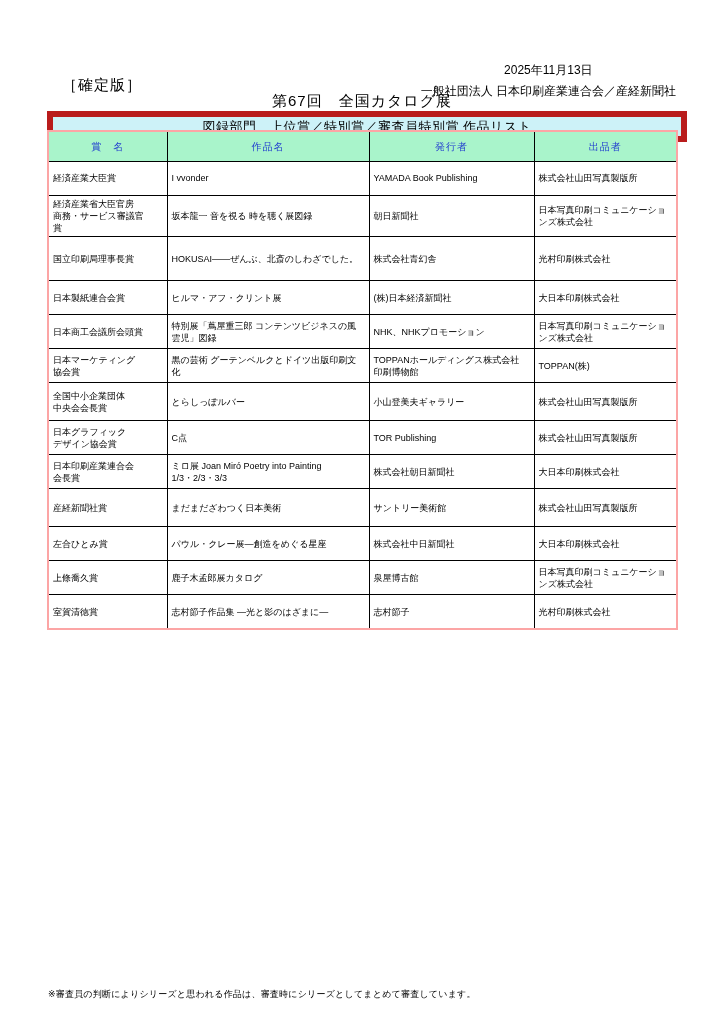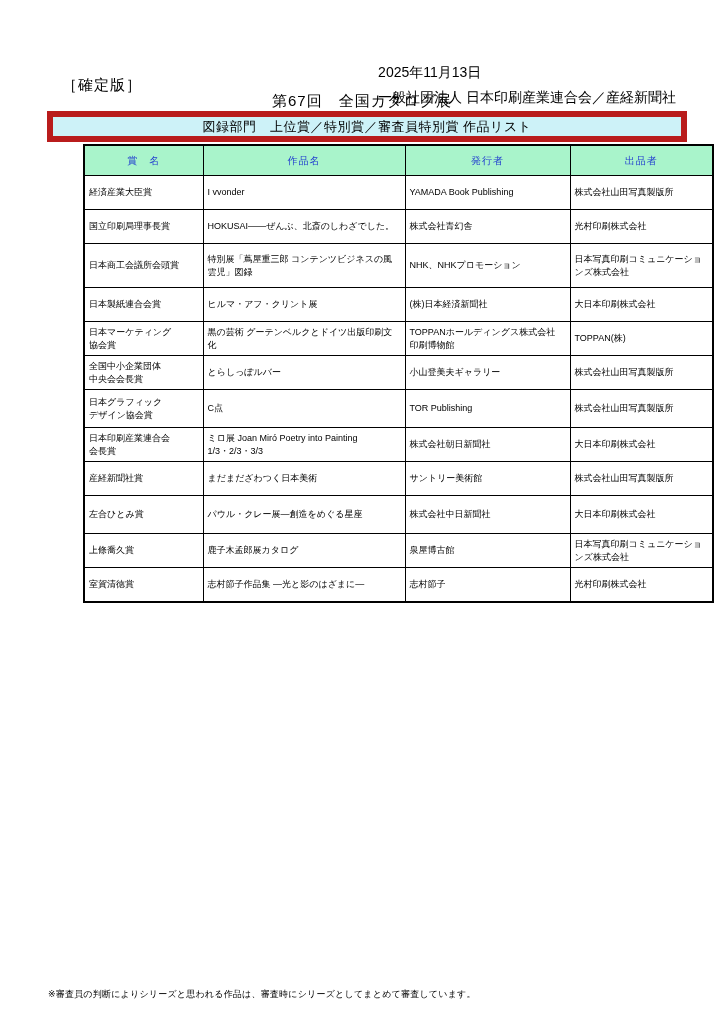--- a/index.html
+++ b/index.html
@@ -6,43 +6,42 @@
   .page{
     position:relative;
     width:724px;height:1024px;
     background:#ffffff;
     font-family:"Liberation Sans","DejaVu Sans",sans-serif;
     color:#000;
     overflow:hidden;
   }
   .top-right{
     position:absolute;top:60px;right:48px;
-    text-align:left;font-size:14px;line-height:1.75;
+    text-align:center;font-size:12px;line-height:1.75;
     white-space:nowrap;
   }
   .version{
     position:absolute;top:76px;left:62px;
     font-size:15px;letter-spacing:1px;
   }
   .title{
     position:absolute;top:92px;left:0;width:724px;
     text-align:center;font-size:15px;letter-spacing:1px;
   }
   .subtitle-bar{
     position:absolute;top:111px;left:47px;width:628px;height:19px;
     background:var(--subtitle_bg,#cdf2f8);
     border:6px solid #b91c1c;
     text-align:center;font-size:13px;line-height:19px;
     letter-spacing:0.5px;
   }
   table.awards{
-    position:absolute;top:144px;left:47px;
+    position:absolute;top:130px;left:47px;
     width:630px;border-collapse:collapse;table-layout:fixed;
-    border:2px solid #000000;
-    margin-left:36px;
+    border:2px solid #fca5a5;
   }
   table.awards th{
     background:var(--header_bg,#a9f4cb);
     color:var(--header_text,#2440cf);
     font-size:10px;font-weight:normal;
     height:27px;border:1px solid #000;
     text-align:center;letter-spacing:1px;
   }
   table.awards td{
     border:1px solid #000;
@@ -98,40 +97,48 @@
     </thead>
     <tbody id="awards-tbody">
     <tr>
       <td class="c-award">経済産業大臣賞</td>
       <td class="c-work">I vvonder</td>
       <td class="c-pub">YAMADA Book Publishing</td>
       <td class="c-exh">株式会社山田写真製版所</td>
     </tr>
 
 
+    <tr>
+      <td class="c-award">経済産業省大臣官房
+商務・サービス審議官
+賞</td>
+      <td class="c-work">坂本龍一 音を視る 時を聴く展図録</td>
+      <td class="c-pub">朝日新聞社</td>
+      <td class="c-exh">日本写真印刷コミュニケーションズ株式会社</td>
+    </tr>
 
     <tr>
       <td class="c-award">国立印刷局理事長賞</td>
       <td class="c-work">HOKUSAI――ぜんぶ、北斎のしわざでした。</td>
       <td class="c-pub">株式会社青幻舎</td>
       <td class="c-exh">光村印刷株式会社</td>
     </tr>
 
     <tr>
+      <td class="c-award">日本製紙連合会賞</td>
+      <td class="c-work">ヒルマ・アフ・クリント展</td>
+      <td class="c-pub">(株)日本経済新聞社</td>
+      <td class="c-exh">大日本印刷株式会社</td>
+    </tr>
+
+    <tr>
       <td class="c-award">日本商工会議所会頭賞</td>
       <td class="c-work">特別展「蔦屋重三郎 コンテンツビジネスの風雲児」図録</td>
       <td class="c-pub">NHK、NHKプロモーション</td>
       <td class="c-exh">日本写真印刷コミュニケーションズ株式会社</td>
-    </tr>
-
-    <tr>
-      <td class="c-award">日本製紙連合会賞</td>
-      <td class="c-work">ヒルマ・アフ・クリント展</td>
-      <td class="c-pub">(株)日本経済新聞社</td>
-      <td class="c-exh">大日本印刷株式会社</td>
     </tr>
 
     <tr>
       <td class="c-award">日本マーケティング
 協会賞</td>
       <td class="c-work">黒の芸術 グーテンベルクとドイツ出版印刷文化</td>
       <td class="c-pub">TOPPANホールディングス株式会社 印刷博物館</td>
       <td class="c-exh">TOPPAN(株)</td>
     </tr>
 

